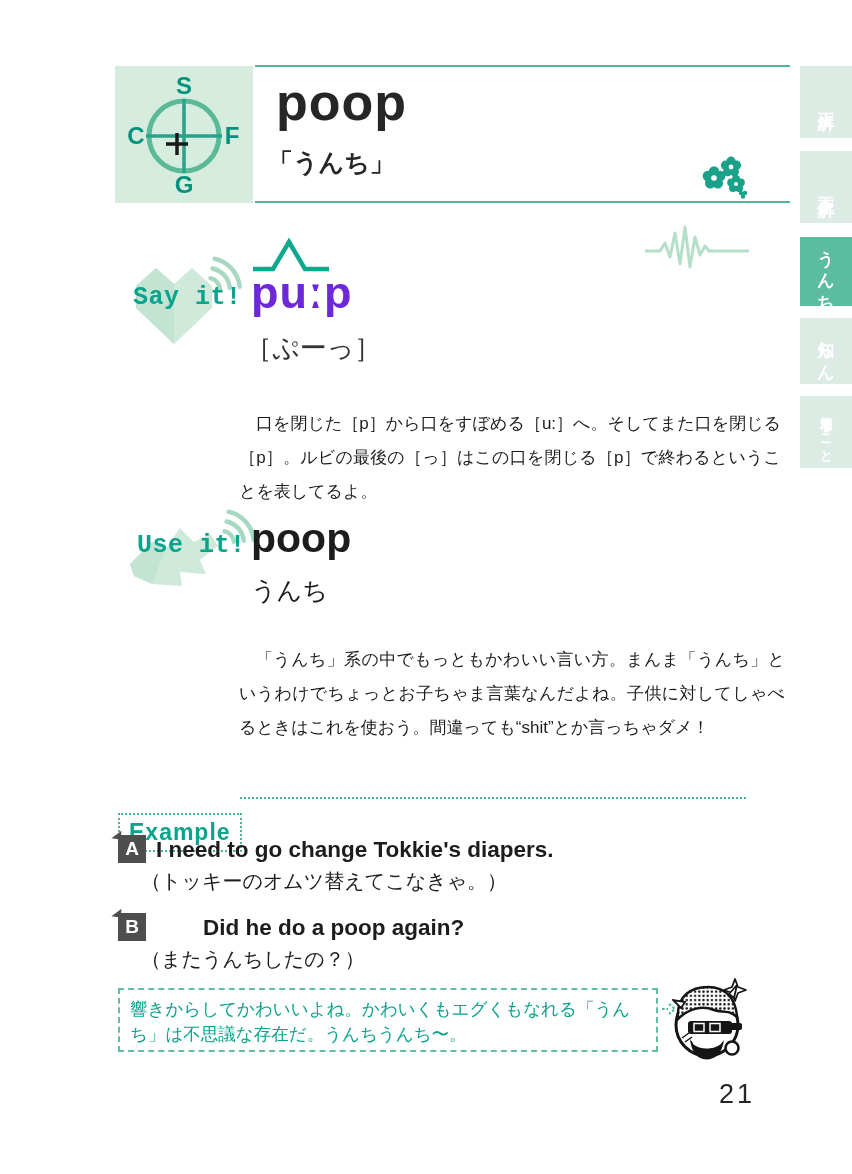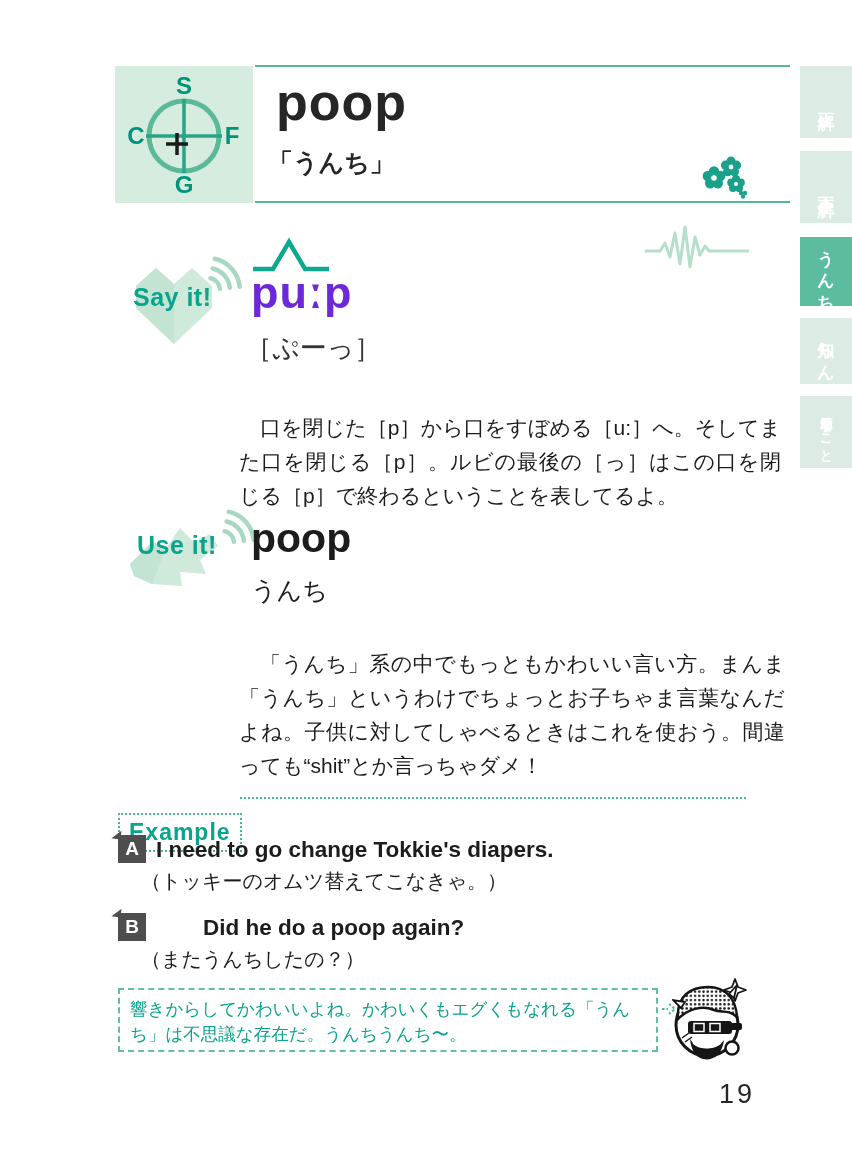--- a/index.html
+++ b/index.html
@@ -28,31 +28,31 @@
   .tab2 { top:151px; height:72px; }
   .tab3 { top:237px; height:69px; }
   .tab4 { top:318px; height:66px; }
   .tab5 { top:396px; height:72px; font-size:13px; letter-spacing:1px; }
 
   
   .heart-icon { left:128px; top:258px; width:92px; height:90px; }
   .hand-icon  { left:122px; top:512px; width:105px; height:80px; }
   .arcs-say { left:204px; top:250px; width:44px; height:44px; }
   .arcs-use { left:218px; top:503px; width:44px; height:44px; }
-  .cue-label { font-size:25px; font-weight:bold; color:#0aa38b; letter-spacing:0.5px; }
+  .cue-label { font-size:25px; font-weight:bold; color:#0aa38b; letter-spacing:0.5px;font-family:Liberation Mono, monospace; }
   .say-label { left:133px; top:283px; }
   .use-label { left:137px; top:531px; }
   .accent { left:251px; top:237px; width:80px; height:38px; }
   .pron { left:251px; top:270px; font-size:45px; font-weight:bold; color:#6d28d9; letter-spacing:1px; line-height:1; }
   .ruby { left:245px; top:330px; font-size:27px; color:#333333; }
   .waveform { left:645px; top:224px; width:105px; height:46px; }
   .word { left:251px; top:518px; font-size:41px; font-weight:bold; color:#1c1c1c; line-height:1; }
   .meaning { left:251px; top:574px; font-size:25px; color:#1c1c1c; }
 
-  .para { color:#1c1c1c; font-size:21px; line-height:34px; text-align:justify; text-indent:1em; }
+  .para { color:#1c1c1c; font-size:17px; line-height:34px; text-align:justify; text-indent:1em; }
   .para1 { left:239px; top:390px; width:542px; }
   .para2 { left:239px; top:626px; width:546px; }
 
   
   .ex-label-box { left:118px; top:781px; padding:4px 9px; border:2px dotted #49b59b;margin-top:32px; }
   .ex-label { font-size:23px; font-weight:bold; color:#0aa38b; letter-spacing:1px; }
   .ex-leader { left:240px; top:797px; width:506px; height:0; border-top:2px dotted #49b59b; }
   .badge { width:28px; height:28px; background:#4e4e4e; color:#ffffff; font-weight:bold; font-size:19px;
     display:flex; align-items:center; justify-content:center; }
   .badge::before { content:""; position:absolute; left:-6px; top:-5px; width:0; height:0;
@@ -211,15 +211,15 @@
     <rect x="16" y="44" width="44" height="13" rx="3" fill="#151515"></rect>
     <rect x="58" y="46" width="12" height="7" rx="2" fill="#151515"></rect>
     <rect x="22" y="46.5" width="10" height="8" fill="none" stroke="#ffffff" stroke-width="1.5"></rect>
     <rect x="38" y="46.5" width="10" height="8" fill="none" stroke="#ffffff" stroke-width="1.5"></rect>
     <path d="M10,61 L17,56 M13,65 L20,60" stroke="#151515" stroke-width="1.5"></path>
     <path d="M18,62 C26,74 44,74 52,63 C50,79 40,84 31,82 C23,80 19,72 18,62 Z" fill="#151515"></path>
     <path d="M20,63 C28,71 42,71 50,63 L49,67 C41,73 28,73 21,67 Z" fill="#ffffff"></path>
     <circle cx="60" cy="71" r="6.5" fill="#ffffff" stroke="#151515" stroke-width="2.5"></circle>
   </svg>
 
-  <div class="abs page-num">19</div>
+  <div class="abs page-num">21</div>
 
 </div>
 
 </body></html>

